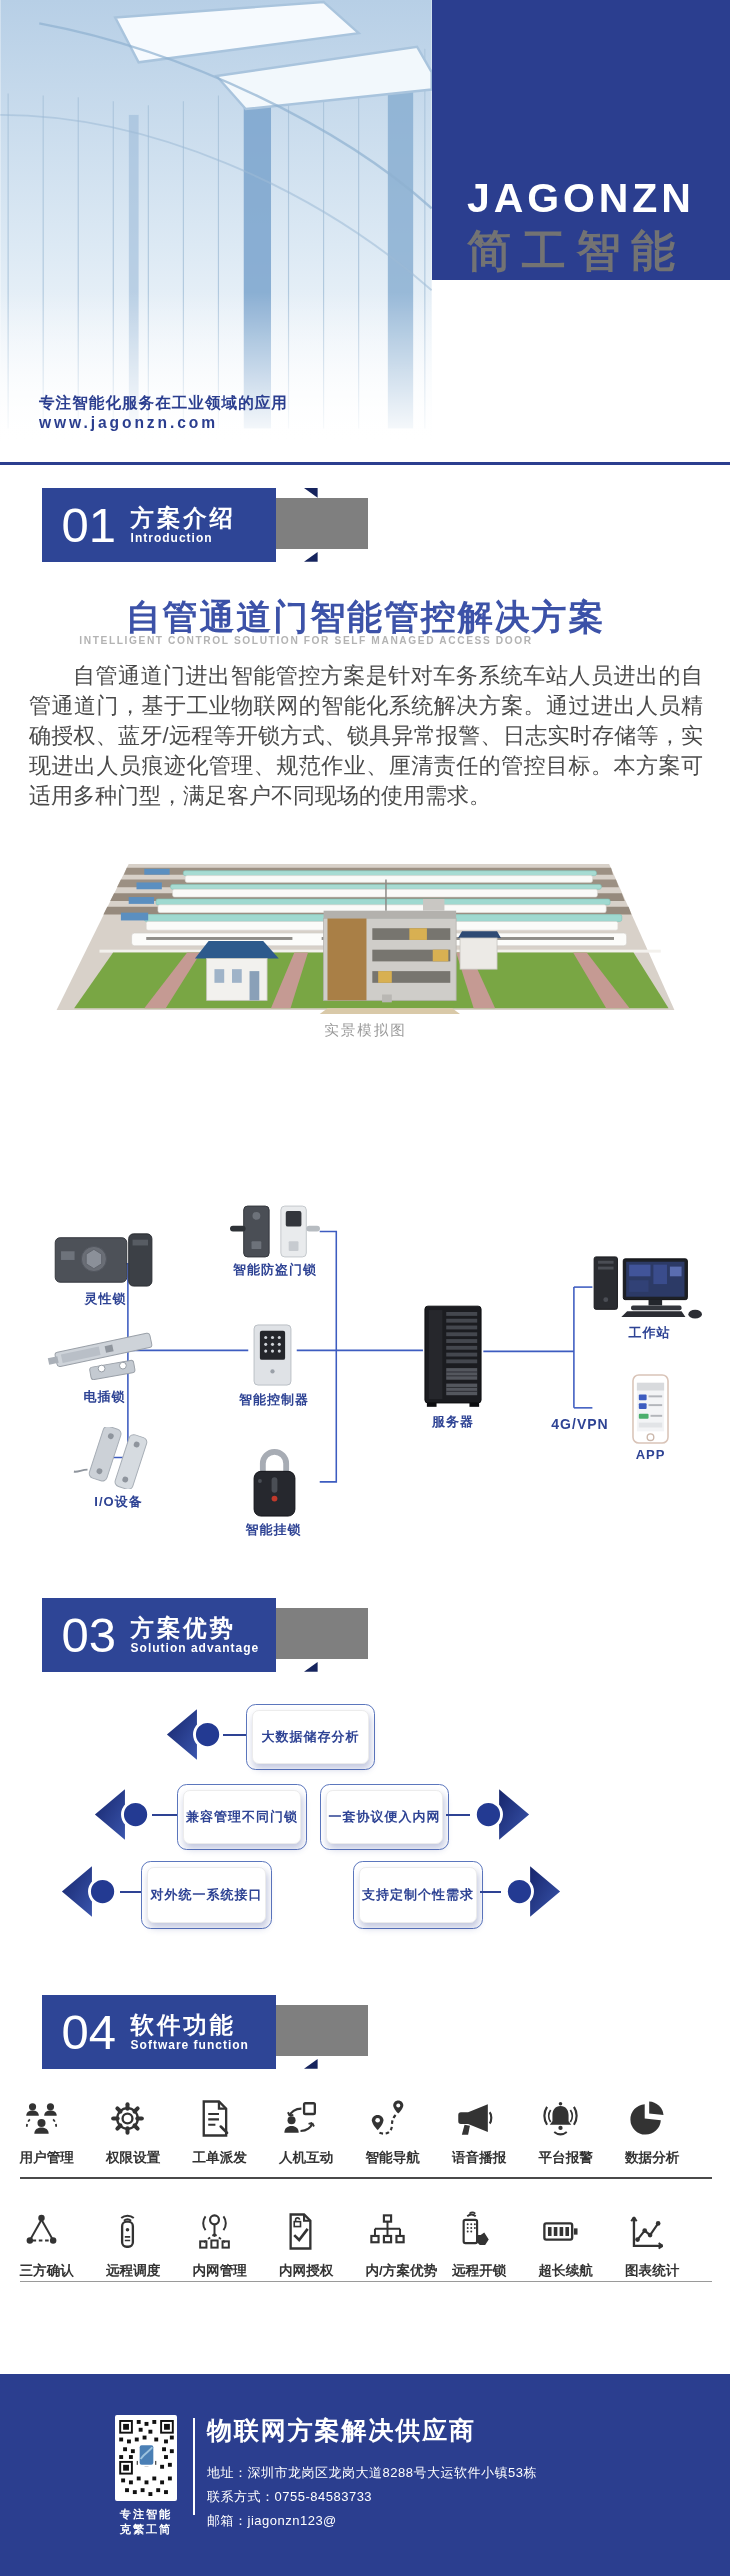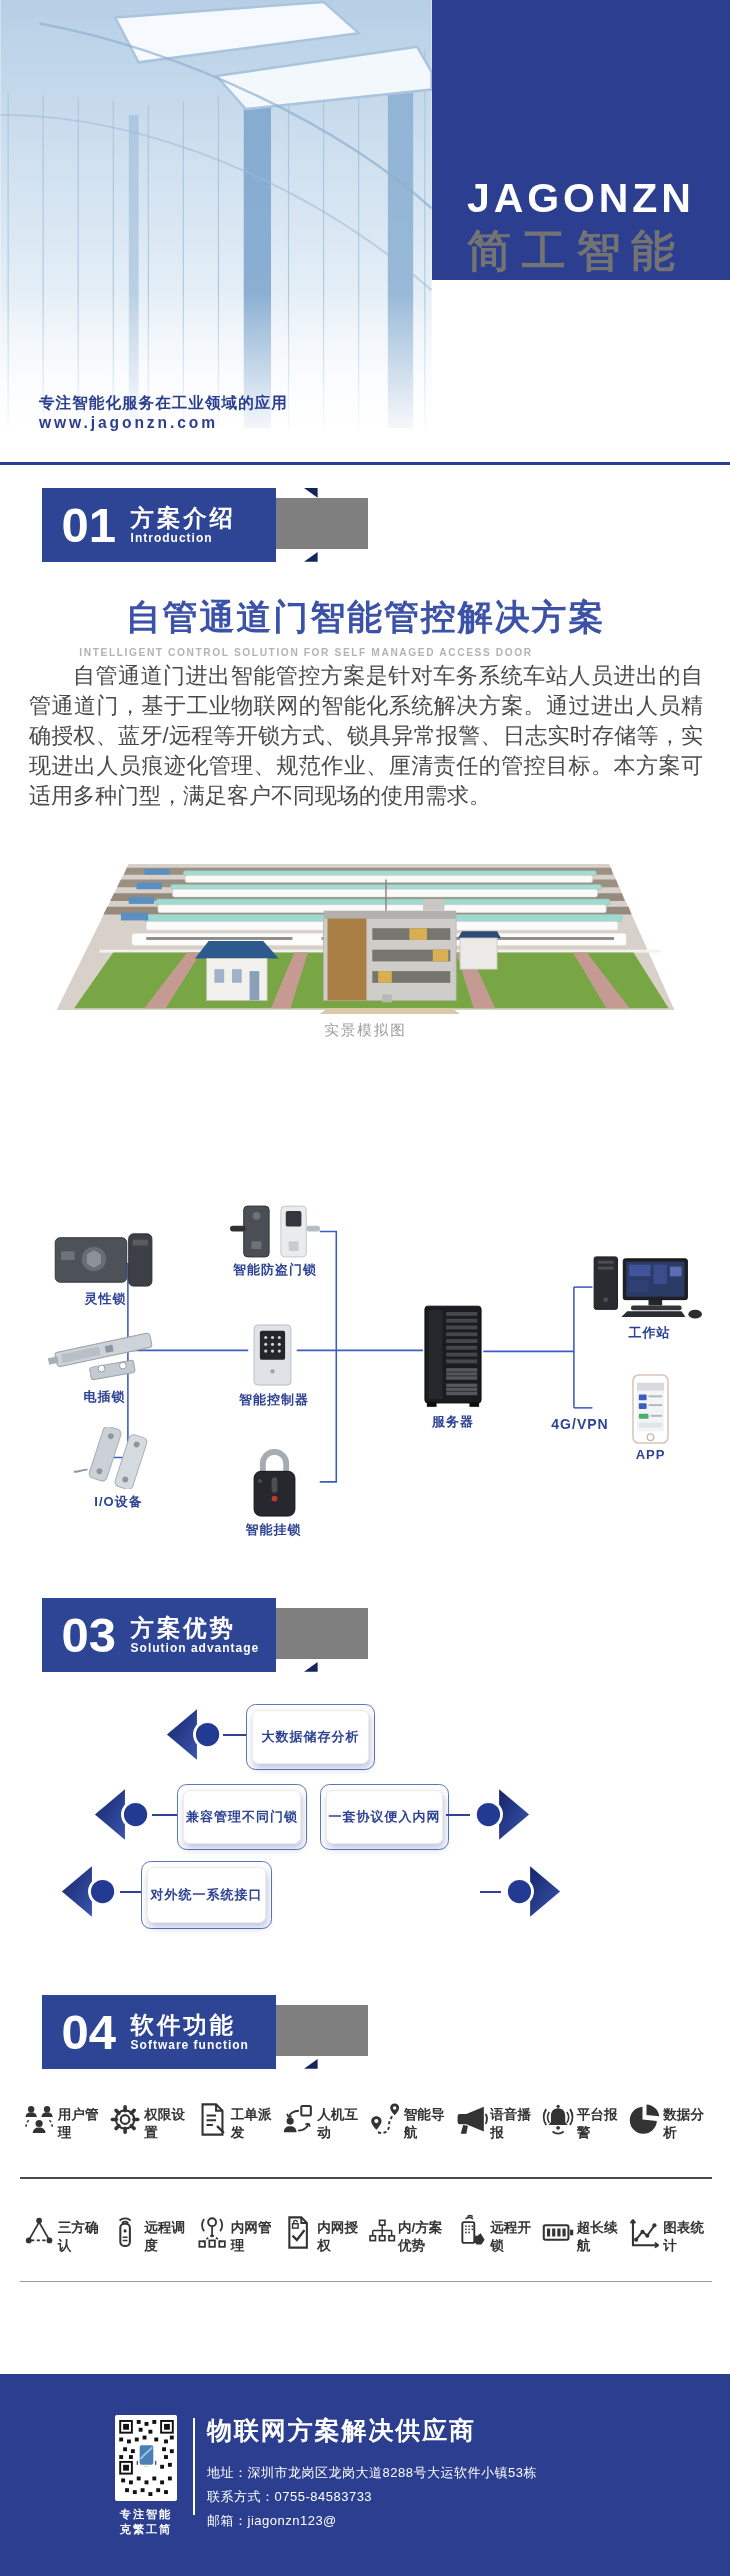--- a/index.html
+++ b/index.html
@@ -15,34 +15,34 @@
   .logo-cn{left:467px;top:222px;width:263px;color:#737373;font-size:44px;font-weight:800;letter-spacing:10.7px;}
   .tagline{left:39px;top:393px;color:#2b3e8f;font-size:15.6px;font-weight:700;letter-spacing:1px;}
   .website{left:39px;top:414px;color:#2b3e8f;font-size:15.6px;font-weight:700;letter-spacing:2.9px;}
   #header-rule{left:0;top:462px;width:731px;height:2.9px;background:#2b3e8f;}
 
   
   .sec{left:0;width:731px;height:78px;}
   .sec-gray{position:absolute;left:276px;top:9.7px;width:92px;height:51px;background:#7f7f7f;}
   .sec-blue{position:absolute;left:42px;top:0;width:234px;height:74px;background:#2e4596;
             display:flex;align-items:center;padding-left:19.5px;box-sizing:border-box;}
-  .sec-num{color:#fff;font-size:49px;font-weight:700;line-height:1;}
+  .sec-num{color:#fff;font-size:49px;font-weight:400;line-height:1;}
   .sec-titles{margin-left:14.6px;display:flex;flex-direction:column;}
   .sec-cn{color:#fff;font-size:23.4px;font-weight:700;letter-spacing:2.9px;line-height:1.15;}
   .sec-en{color:#fff;font-size:12px;font-weight:700;letter-spacing:1px;}
   .notch-t{position:absolute;left:262px;top:0;width:13.6px;height:9.7px;
            background:#16245e;clip-path:polygon(0 0,100% 0,100% 100%);}
   .notch-b{position:absolute;left:262px;top:64px;width:13.6px;height:9.7px;
            background:#16245e;clip-path:polygon(0 100%,100% 100%,100% 0);}
 
   
   .intro-title{left:0;top:594px;width:731px;text-align:center;color:#3c52a8;font-size:35px;
                font-weight:800;letter-spacing:1.9px;}
   .intro-sub{left:0;top:635px;width:612px;text-align:center;color:#b3b3b3;font-size:10.2px;
-             font-weight:700;letter-spacing:1.6px;margin-top:12px;}
+             font-weight:700;letter-spacing:1.6px;}
   .intro-para{left:29px;top:661px;width:674px;color:#4a4a4a;font-size:22px;line-height:30px;
               text-align:justify;text-indent:2em;}
   #building{left:39px;top:823px;width:653px;height:191px;}
   .img-caption{left:0;top:1021px;width:731px;text-align:center;color:#9a9a9a;font-size:14.6px;letter-spacing:1.9px;}
 
   
   #arch{left:0;top:1179px;width:731px;height:409px;}
   #arch svg.wires{position:absolute;left:0;top:0;}
   .dev{position:absolute;}
   .dev-label{position:absolute;color:#2e4394;font-size:13px;font-weight:600;text-align:center;letter-spacing:1px;}
@@ -52,21 +52,21 @@
   .arrow{position:absolute;width:62px;height:57px;}
   .link-line{position:absolute;height:1.9px;background:#2e4394;}
   .pill{position:absolute;border:1.9px solid #5b76bd;border-radius:9.7px;background:#fff;}
   .pill-in{position:absolute;left:4.9px;top:4.9px;right:4.9px;bottom:4.9px;background:#fff;border-radius:6.8px;
            border:1px solid #ececec;box-shadow:1.9px 4.9px 7.8px rgba(43,62,143,.28);
            display:flex;align-items:center;justify-content:center;}
   .pill-in span{color:#2e4394;font-size:13px;font-weight:700;letter-spacing:1px;}
 
   
   .feat-row{left:19.5px;width:692px;display:flex;}
-  .feat{flex:1;display:flex;flex-direction:row;align-items:center;}
+  .feat{flex:1;display:flex;flex-direction:column;}
   .feat svg{width:43px;height:43px;}
   .feat-label{margin-top:8.8px;color:#333;font-size:13.6px;font-weight:600;}
   .feat-div1{left:19.5px;top:2177px;width:692px;height:1.9px;background:#4a4a4a;}
   .feat-div2{left:19.5px;top:2281px;width:692px;height:1px;background:#9a9a9a;}
 
   
   #footer{left:0;top:2374px;width:731px;height:202px;background:#2b3e8f;}
   .qr-box{position:absolute;left:115px;top:41px;width:62px;height:86px;background:#fff;border-radius:1.9px;
           display:flex;align-items:center;justify-content:center;}
   .qr-cap{position:absolute;left:103px;width:86px;text-align:center;color:#fff;font-size:11.2px;
@@ -412,20 +412,25 @@
     </svg>
 
     <svg class="arrow" style="left:58px;top:168px" viewBox="0 0 64 58">
       <path d="M35 3 L4 29 L35 55 Z" fill="url(#gA)"></path>
       <circle cx="46" cy="29" r="13.5" fill="#233a92" stroke="#fff" stroke-width="3"></circle>
     </svg>
     <div class="link-line" style="left:120px;top:196px;width:21.4px"></div>
     <div class="pill" style="left:141px;top:166px;width:129px;height:66px">
       <div class="pill-in">
           <span>对外统一系统接口</span>
+        </div>
+    </div>
+    <div class="pill" style="left:353px;top:166px;width:128px;height:66px">
+      <div class="pill-in">
+          <span>支持定制个性需求</span>
         </div>
     </div>
     <div class="link-line" style="left:480px;top:196px;width:21.4px"></div>
     <svg class="arrow" style="left:502px;top:168px" viewBox="0 0 64 58">
       <path d="M29 3 L60 29 L29 55 Z" fill="url(#gA)"></path>
       <circle cx="18" cy="29" r="13.5" fill="#233a92" stroke="#fff" stroke-width="3"></circle>
     </svg>
   </div>
 
   <div class="abs sec" style="top:1995px">

